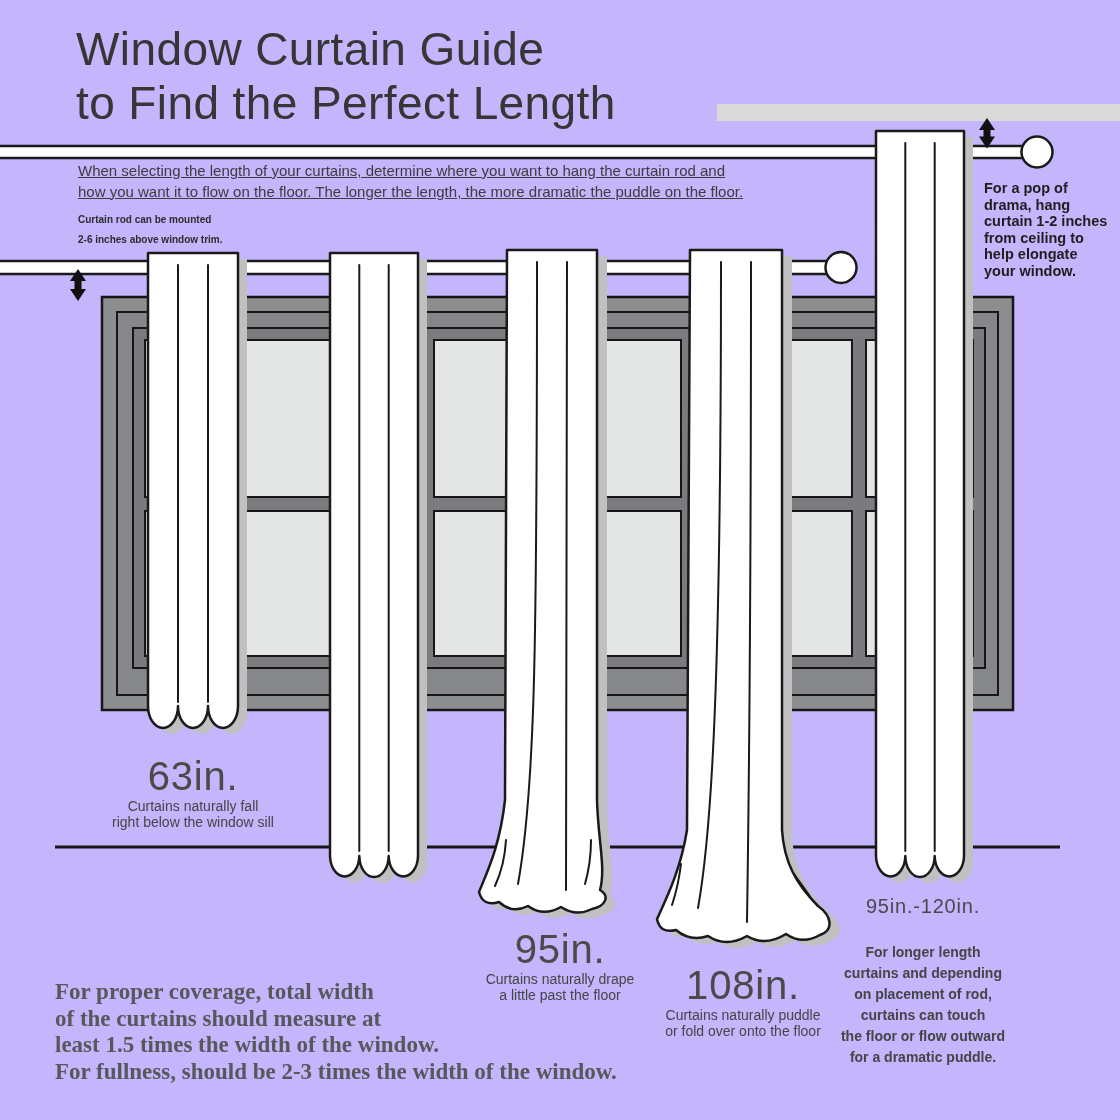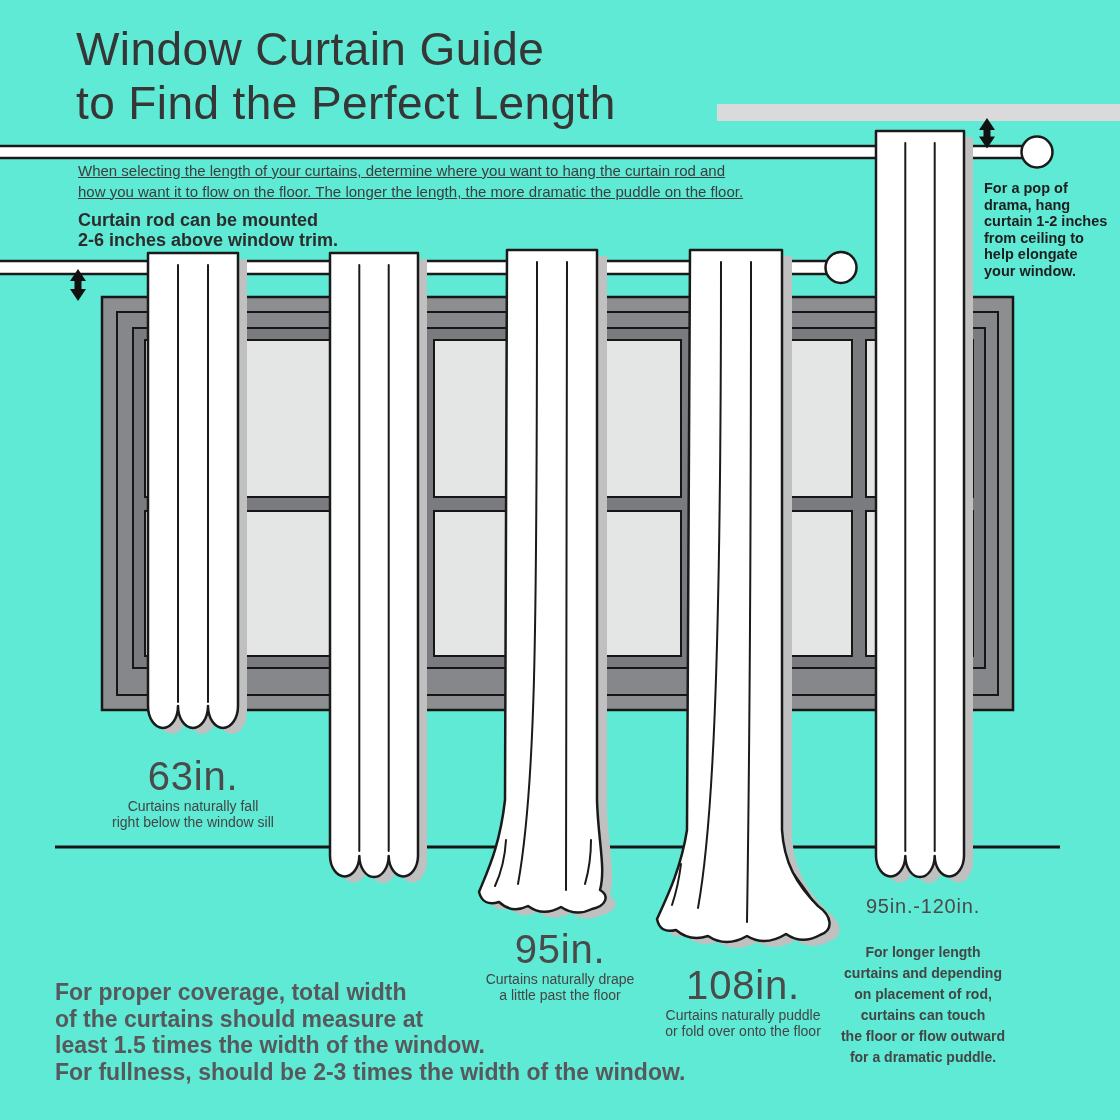--- a/index.html
+++ b/index.html
@@ -1,39 +1,39 @@
 <!DOCTYPE html>
 <html><head>
 <meta charset="utf-8">
 <style>
   html,body{margin:0;padding:0;background:#fff;}
   .stage{
-    position:relative;width:1120px;height:1120px;overflow:hidden;background:#5eead4;
+    position:relative;width:1120px;height:1120px;overflow:hidden;background:#c4b5fd;
     font-family:"Liberation Sans","DejaVu Sans",sans-serif;
   }
   .stage svg{position:absolute;left:0;top:0;}
   .txt{position:absolute;white-space:pre-line;}
   .title{
     left:76px;top:22px;font-size:46px;line-height:54px;font-weight:400;
     color:#363636;letter-spacing:0.4px;
   }
   .intro{left:78px;top:161px;font-size:15px;line-height:20.5px;color:#3d3d3d;text-decoration:underline;}
-  .rod-note{left:78px;top:210px;font-size:18px;line-height:20px;font-weight:bold;color:#2c2c2c;}
+  .rod-note{left:78px;top:210px;font-size:10px;line-height:20px;font-weight:bold;color:#2c2c2c;}
   .ceiling-note{left:984px;top:180px;font-size:14.5px;line-height:16.5px;font-weight:bold;color:#1e1e1e;}
   .label{position:absolute;width:270px;text-align:center;}
   .label .num{font-size:40px;line-height:38px;color:#4a4a4a;letter-spacing:0.8px;white-space:pre;}
   .label .desc{font-size:14px;line-height:15.5px;color:#454545;white-space:pre-line;margin-top:4px;}
   .label-1{left:58px;top:757px;}
   .label-2{left:239px;top:892px;}
   .label-3{left:425px;top:930px;}
   .label-4{left:608px;top:966px;}
   .label-5{left:788px;top:887px;}
   .label-5 .num{font-size:20px;}
   .label-5 .desc{line-height:21px;margin-top:17px;font-weight:bold;}
-  .footer{left:55px;top:979px;font-size:23px;line-height:26.5px;font-weight:bold;color:#57585b;}
+  .footer{left:55px;top:979px;font-size:23px;line-height:26.5px;font-weight:bold;color:#57585b;font-family:Liberation Serif, serif;}
 </style>
 </head>
 <body>
 
 <div class="stage">
 
   <svg width="1120" height="1120" viewBox="0 0 1120 1120">
 
     <rect x="717" y="104" width="403" height="17" fill="#dadada"></rect>
 

